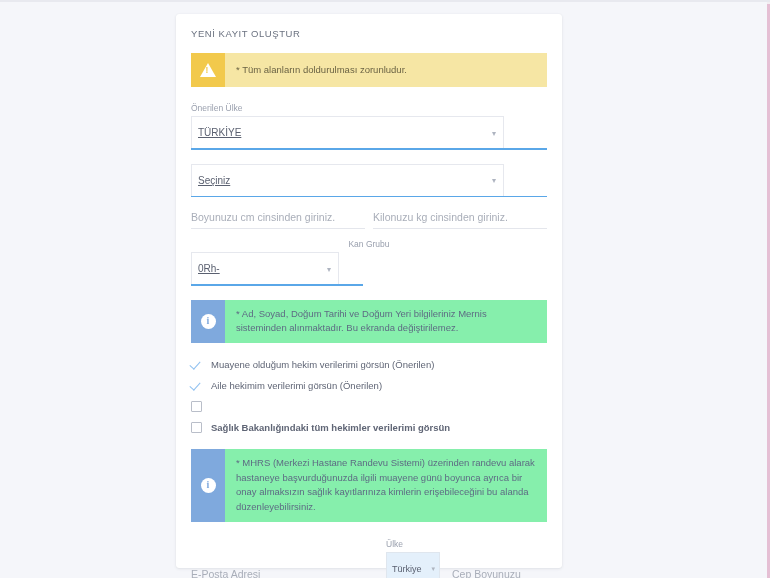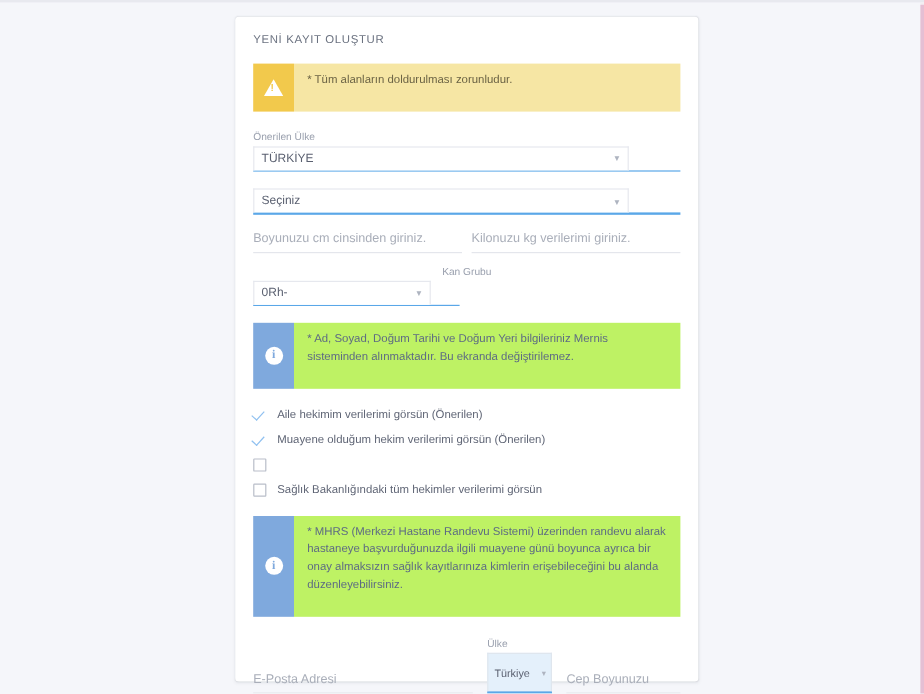--- a/index.html
+++ b/index.html
@@ -26,21 +26,21 @@
     background: #f3eef2;
   }
   .scroll-thumb {
     position: absolute; top: 2px; right: 0;
     width: 3px; height: 576px;
     background: #e5bfd4;
   }
 
   .card {
     position: absolute;
-    left: 196px; top: 14px;
+    left: 176px; top: 14px;
     width: 386px; height: 554px;
     background: #ffffff;
     border-radius: 3px;
     box-shadow: 0 1px 3px rgba(60,64,80,.10), 0 0 1px rgba(60,64,80,.10);
     padding: 0;
   }
   .card-inner {
     padding: 14px 15px 0 15px;
   }
 
@@ -64,30 +64,30 @@
     width: 34px;
     flex: 0 0 34px;
     display: flex;
     align-items: center;
     justify-content: center;
   }
   .alert-body {
     flex: 1;
     display: flex;
     align-items: center;
-    padding: 7px 12px 18px 11px;
+    padding: 7px 12px 7px 11px;
     font-size: 9.5px;
     line-height: 1.55;
   }
   .alert-warning { }
   .alert-warning .alert-icon { background: #f2c94c; }
   .alert-warning .alert-body { background: #f6e6a4; color: #6b6344; }
 
   .alert-info .alert-icon { background: #7fa9dd; }
-  .alert-info .alert-body { background: #bef264; color: #5d6b83; }
+  .alert-info .alert-body { background: #86efac; color: #5d6b83; }
 
   .tri-warn { width: 0; height: 0; position: relative;
     border-left: 8px solid transparent;
     border-right: 8px solid transparent;
     border-bottom: 14px solid #ffffff;
   }
   .tri-warn::after {
     content: "!";
     position: absolute;
     left: -2.5px; top: 3px;
@@ -113,31 +113,32 @@
     display: block;
     font-size: 8.5px;
     color: #9aa0ae;
     margin-bottom: 3px;
   }
   .select-wrap {
     position: relative;
   }
   .select-box {
     width: 313px;
-    height: 20px;
+    height: 32px;
     border: 1px solid #e6e8ee;
     border-bottom: none;
     background: #fff;
     font-size: 10px;
     color: #5a6070;
     display: flex;
     align-items: center;
     padding: 0 6px;
     position: relative;
     z-index: 2;
+    text-decoration: underline;
   }
   .select-box .caret {
     position: absolute;
     right: 7px; top: 50%;
     transform: translateY(-50%);
     color: #aeb4c0; font-size: 8px;
   }
   .select-underline {
     width: 356px;
     height: 1.5px;
@@ -172,21 +173,21 @@
 
   
   .check-list { margin: 14px 0 16px 0; }
   .check-item {
     display: flex;
     align-items: center;
     margin-bottom: 10px;
     font-size: 9.5px;
     color: #5f6575;
   }
-  .check-item:last-child { margin-bottom: 11px; }
+  .check-item:last-child { margin-bottom: 11px; font-weight: bold; }
   .cbox {
     width: 11px; height: 11px;
     border: 1px solid #b9bec9;
     border-radius: 1px;
     margin-right: 9px;
     flex: 0 0 11px;
     background: #fff;
   }
   .cmark {
     width: 11px; height: 11px;
@@ -272,21 +273,21 @@
         <div class="select-underline"></div>
       </div>
     </div>
 
     <div class="row2">
       <div class="text-field">
         <span class="ph">Boyunuzu cm cinsinden giriniz.</span>
         <div class="line"></div>
       </div>
       <div class="text-field">
-        <span class="ph">Kilonuzu kg verilerimi giriniz.</span>
+        <span class="ph">Kilonuzu kg cinsinden giriniz.</span>
         <div class="line"></div>
       </div>
     </div>
 
     <div class="field small-select" style="margin-top:10px;text-align:center;">
       <label class="field-label">Kan Grubu</label>
       <div class="select-wrap">
         <div class="select-box">
           <span>0Rh-</span>
           <span class="caret">▾</span>
@@ -298,25 +299,25 @@
     <div class="alert alert-info">
       <div class="alert-icon">
         <span class="info-circle">i</span>
       </div>
       <div class="alert-body">* Ad, Soyad, Doğum Tarihi ve Doğum Yeri bilgileriniz Mernis sisteminden alınmaktadır. Bu ekranda değiştirilemez.</div>
     </div>
 
     <div class="check-list">
       <div class="check-item">
         <span class="cmark"></span>
-        <span>Aile hekimim verilerimi görsün (Önerilen)</span>
+        <span>Muayene olduğum hekim verilerimi görsün (Önerilen)</span>
       </div>
       <div class="check-item">
         <span class="cmark"></span>
-        <span>Muayene olduğum hekim verilerimi görsün (Önerilen)</span>
+        <span>Aile hekimim verilerimi görsün (Önerilen)</span>
       </div>
       <div class="check-item">
         <span class="cbox"></span>
       </div>
       <div class="check-item">
         <span class="cbox"></span>
         <span>Sağlık Bakanlığındaki tüm hekimler verilerimi görsün</span>
       </div>
     </div>
 

